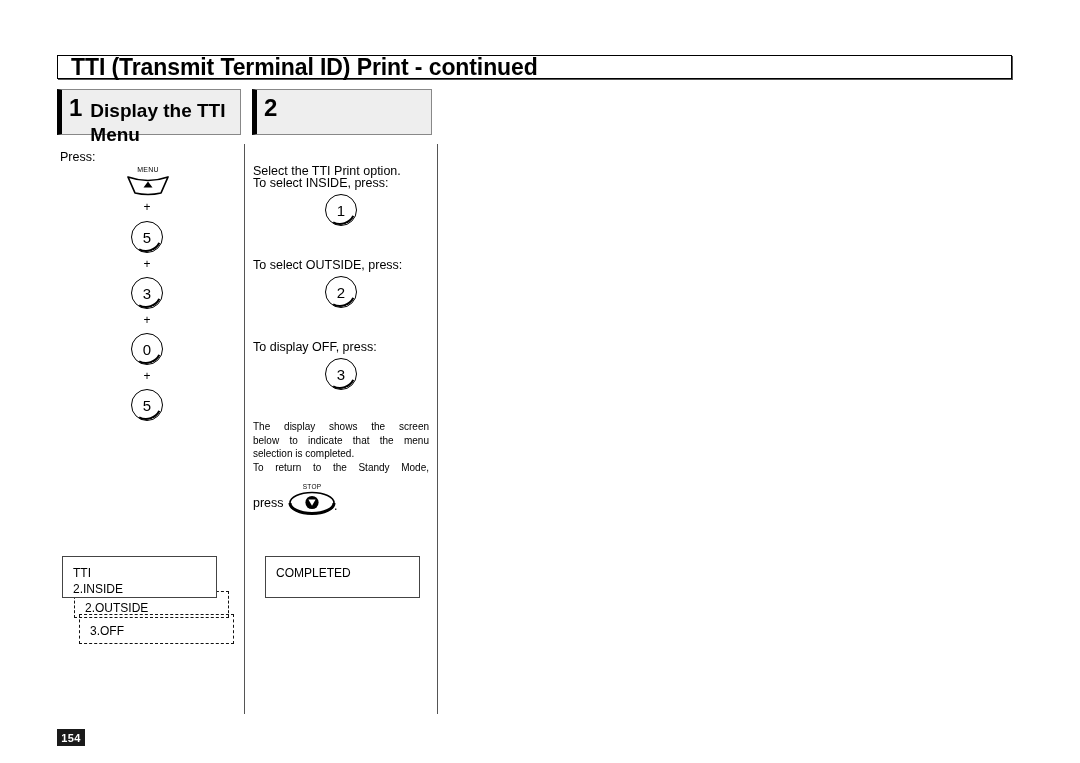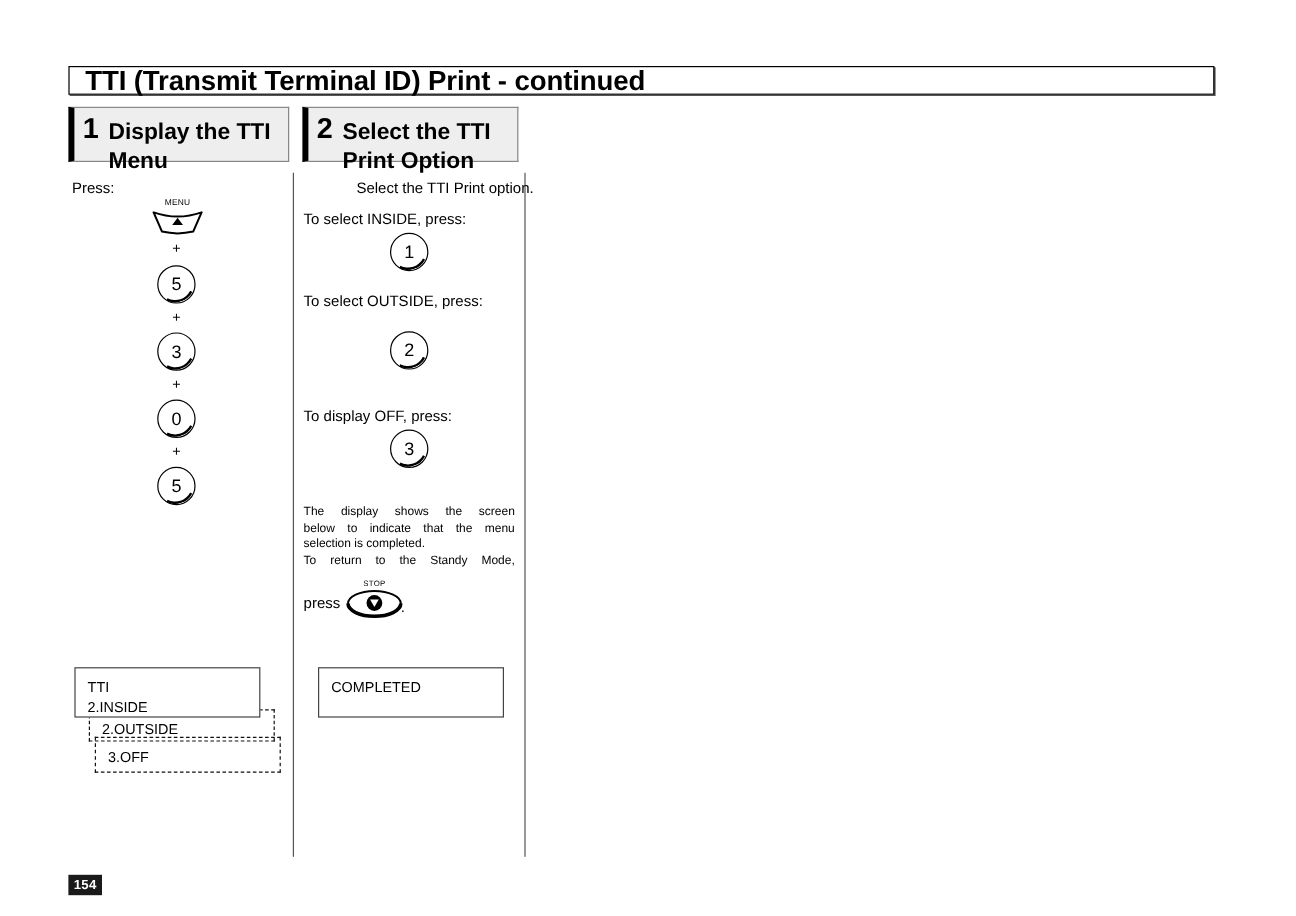--- a/index.html
+++ b/index.html
@@ -233,21 +233,20 @@
   <span class="title-text">TTI (Transmit Terminal ID) Print - continued</span>
 </div>
 
 <div class="step-box" id="step-box-1">
   <span class="step-num">1</span>
   <span class="step-label">Display the TTI Menu</span>
 </div>
 
 <div class="step-box" id="step-box-2">
   <span class="step-num">2</span>
-  <span class="step-label">Select the TTI Print Option</span>
 </div>
 
 <div class="col-divider" id="divider-left"></div>
 <div class="col-divider" id="divider-right"></div>
 
 <div class="body-text" style="left:60px; top:149px;">Press:</div>
 
 <div id="menu-key">
   <span class="menu-caption">MENU</span>
   <svg width="44" height="21" viewBox="0 0 44 21">
@@ -284,28 +283,28 @@
   <span class="lcd-line">3.OFF</span>
 </div>
 <div class="lcd-box lcd-dashed" id="lcd-outside">
   <span class="lcd-line">2.OUTSIDE</span>
 </div>
 <div class="lcd-box lcd-solid" id="lcd-tti">
   <span class="lcd-line">TTI</span>
   <span class="lcd-line">2.INSIDE</span>
 </div>
 
-<div class="body-text" style="left:253px; top:149px;margin-left:44px;">Select the TTI Print option.</div>
+<div class="body-text" style="left:253px; top:163px;">Select the TTI Print option.</div>
 
 <div class="body-text" style="left:253px; top:175px;">To select INSIDE, press:</div>
 <div class="key-circle" style="left:325px; top:194px;">
   <span class="digit">1</span>
 </div>
 
-<div class="body-text" style="left:253px; top:243px;">To select OUTSIDE, press:</div>
+<div class="body-text" style="left:253px; top:257px;">To select OUTSIDE, press:</div>
 <div class="key-circle" style="left:325px; top:276px;">
   <span class="digit">2</span>
 </div>
 
 <div class="body-text" style="left:253px; top:339px;">To display OFF, press:</div>
 <div class="key-circle" style="left:325px; top:358px;">
   <span class="digit">3</span>
 </div>
 
 <div id="completion-note">

